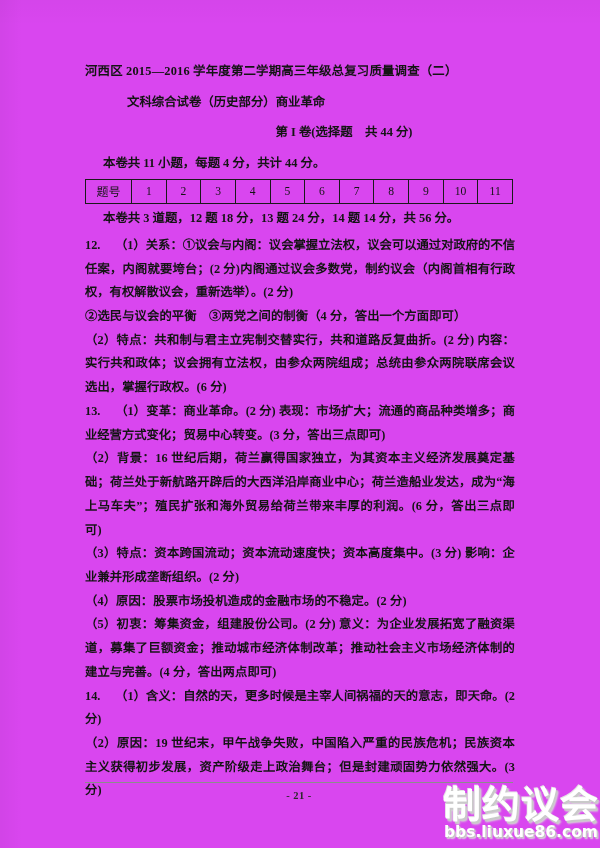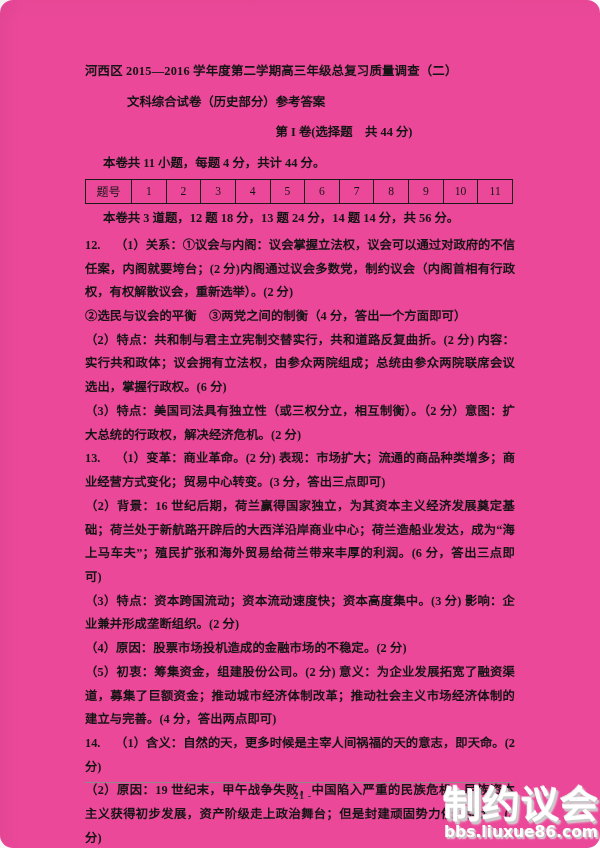--- a/index.html
+++ b/index.html
@@ -13,23 +13,22 @@
     height: 848px;
     overflow: hidden;
     font-family: "Liberation Serif", "DejaVu Serif", serif;
     color: #141414;
     position: relative;
   }
 
   .page {
     position: absolute;
     inset: 0;
-    background: #ec4899;
+    background: #d946ef;
     box-sizing: border-box;
-    border-radius: 13px;
   }
 
   
   .paper-tone {
     position: absolute;
     inset: 0;
     background:
       linear-gradient(to right, rgba(0,0,0,0.035) 0px, rgba(0,0,0,0) 22px),
       linear-gradient(to bottom, rgba(0,0,0,0.02) 0px, rgba(0,0,0,0) 26px);
     pointer-events: none;
@@ -192,21 +191,21 @@
 </head>
 <body>
 
 <div class="page">
   <div class="paper-tone"></div>
 
   <div class="content">
 
     <p class="doc-title">河西区 2015—2016 学年度第二学期高三年级总复习质量调查（二）</p>
 
-    <p class="subtitle">文科综合试卷（历史部分）参考答案</p>
+    <p class="subtitle">文科综合试卷（历史部分）商业革命</p>
 
     <p class="section-head">第 I 卷(选择题　共 44 分)</p>
 
     <p class="note-line">本卷共 11 小题，每题 4 分，共计 44 分。</p>
 
     <table class="answer-table">
       <tbody>
         <tr>
           <td class="rowhead">题号</td>
           <td>1</td>
@@ -224,21 +223,20 @@
       </tbody>
     </table>
 
 
     <p class="note-line">本卷共 3 道题，12 题 18 分，13 题 24 分，14 题 14 分，共 56 分。</p>
 
     <div class="block">
       <p class="qnum-para"><span class="qnum">12.</span><span>（1）关系：①议会与内阁：议会掌握立法权，议会可以通过对政府的不信任案，内阁就要垮台；(2 分)内阁通过议会多数党，制约议会（内阁首相有行政权，有权解散议会，重新选举）。(2 分)</span></p>
       <p class="para">②选民与议会的平衡　③两党之间的制衡（4 分，答出一个方面即可）</p>
       <p class="para">（2）特点：共和制与君主立宪制交替实行，共和道路反复曲折。(2 分) 内容：实行共和政体；议会拥有立法权，由参众两院组成；总统由参众两院联席会议选出，掌握行政权。(6 分)</p>
-      <p class="para">（3）特点：美国司法具有独立性（或三权分立，相互制衡）。（2 分）意图：扩大总统的行政权，解决经济危机。(2 分)</p>
     </div>
 
     <div class="block">
       <p class="qnum-para"><span class="qnum">13.</span><span>（1）变革：商业革命。(2 分) 表现：市场扩大；流通的商品种类增多；商业经营方式变化；贸易中心转变。(3 分，答出三点即可)</span></p>
       <p class="para">（2）背景：16 世纪后期，荷兰赢得国家独立，为其资本主义经济发展奠定基础；荷兰处于新航路开辟后的大西洋沿岸商业中心；荷兰造船业发达，成为“海上马车夫”；殖民扩张和海外贸易给荷兰带来丰厚的利润。(6 分，答出三点即可)</p>
       <p class="para">（3）特点：资本跨国流动；资本流动速度快；资本高度集中。(3 分) 影响：企业兼并形成垄断组织。(2 分)</p>
       <p class="para">（4）原因：股票市场投机造成的金融市场的不稳定。(2 分)</p>
       <p class="para">（5）初衷：筹集资金，组建股份公司。(2 分) 意义：为企业发展拓宽了融资渠道，募集了巨额资金；推动城市经济体制改革；推动社会主义市场经济体制的建立与完善。(4 分，答出两点即可)</p>
     </div>
 

